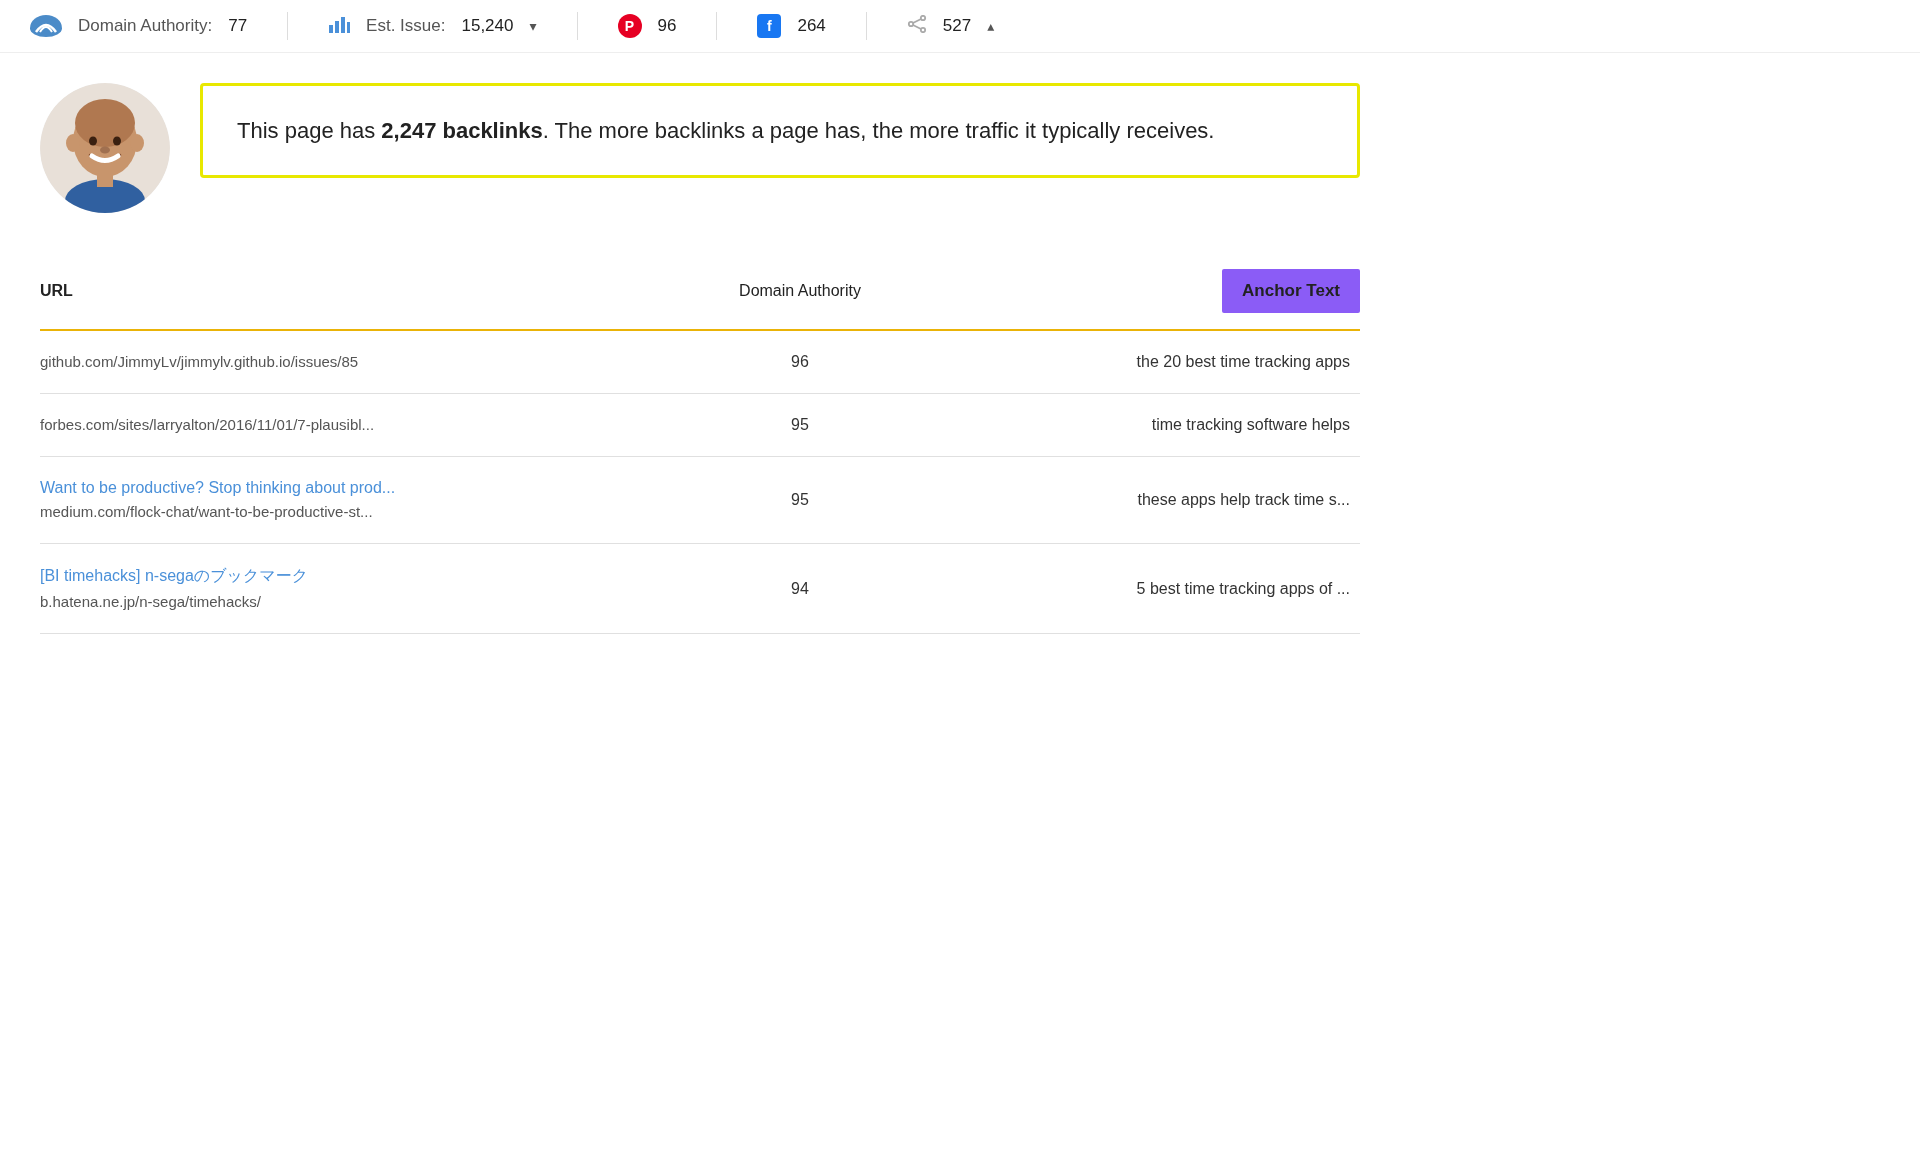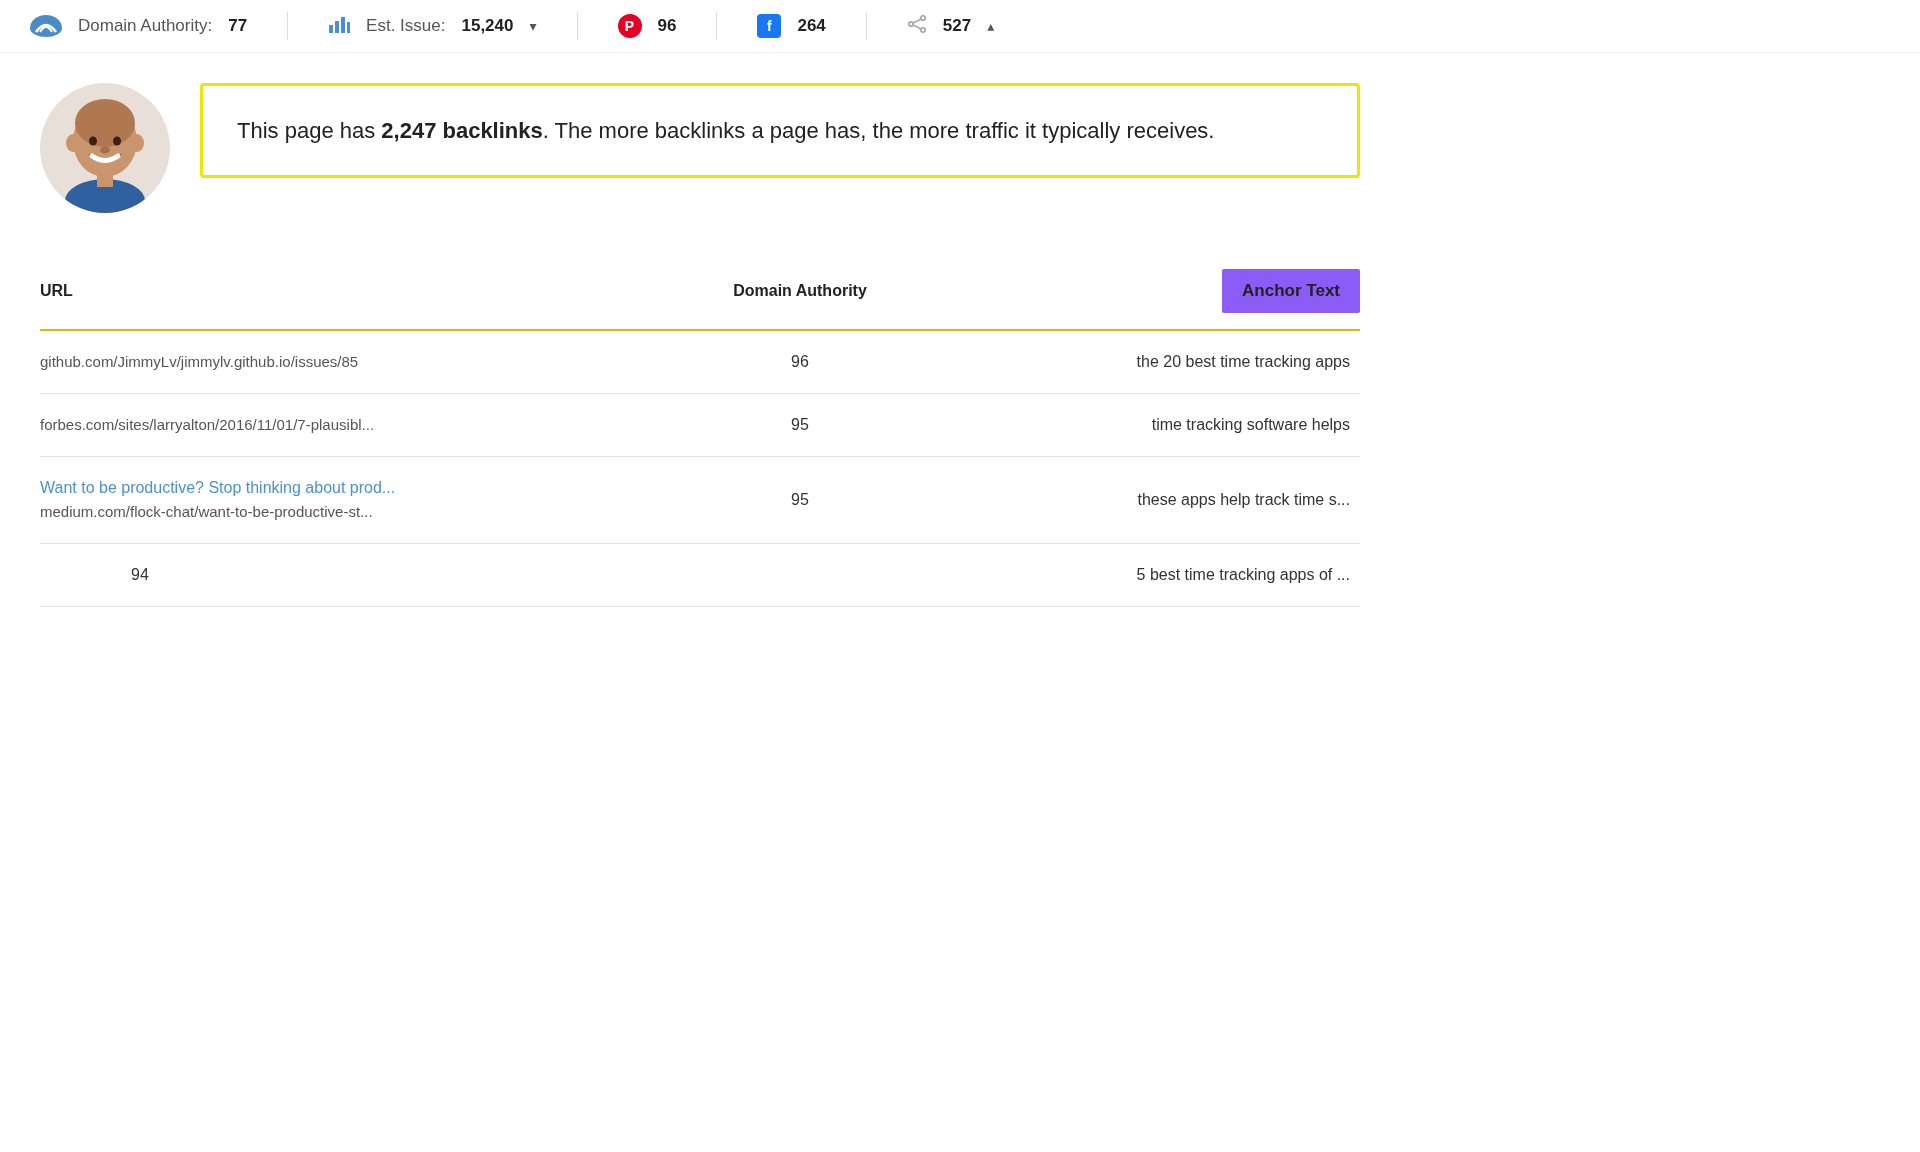--- a/index.html
+++ b/index.html
@@ -24,21 +24,21 @@
       align-items: center;
       gap: 16px;
       font-size: 17px;
       color: #333;
       font-weight: 500;
     }
     .top-bar-item .label {
       color: #555;
     }
     .top-bar-item .value {
-      font-weight: 700;
+      font-weight: 400;
       color: #222;
     }
     .top-bar-item .icon-da {
       width: 32px;
       height: 22px;
       background: #4b8bc8;
       border-radius: 50% 50% 50% 50% / 60% 60% 40% 40%;
       display: inline-flex;
       align-items: center;
       justify-content: center;
@@ -145,21 +145,21 @@
     }
     .col-url {
       flex: 0 0 660px;
       font-size: 16px;
       font-weight: 700;
       color: #222;
     }
     .col-da {
       flex: 0 0 200px;
       font-size: 16px;
-      font-weight: 700;
+      font-weight: 400;
       color: #222;
       text-align: center;
     }
     .col-anchor {
       flex: 1;
       display: flex;
       justify-content: flex-end;
     }
     .anchor-text-btn {
       background: #8b5cf6;
@@ -326,18 +326,19 @@
         <div class="row-url-section"><span class="row-url-sub">forbes.com/sites/larryalton/2016/11/01/7-plausibl...</span></div>
         <div class="row-da-value">95</div>
         <div class="row-anchor-text">time tracking software helps</div>
       </div>
       <div class="table-row">
         <div class="row-url-section"><a class="row-url-title" href="#">Want to be productive? Stop thinking about prod...</a><span class="row-url-sub">medium.com/flock-chat/want-to-be-productive-st...</span></div>
         <div class="row-da-value">95</div>
         <div class="row-anchor-text">these apps help track time s...</div>
       </div>
       <div class="table-row">
+        <div class="row-url-section"><a class="row-url-title" href="#">[BI timehacks] n-segaのブックマーク</a><span class="row-url-sub">b.hatena.ne.jp/n-sega/timehacks/</span></div>
         <div class="row-da-value">94</div>
         <div class="row-anchor-text">5 best time tracking apps of ...</div>
       </div>
     </div>
 
 </div>
 
 </body></html>

